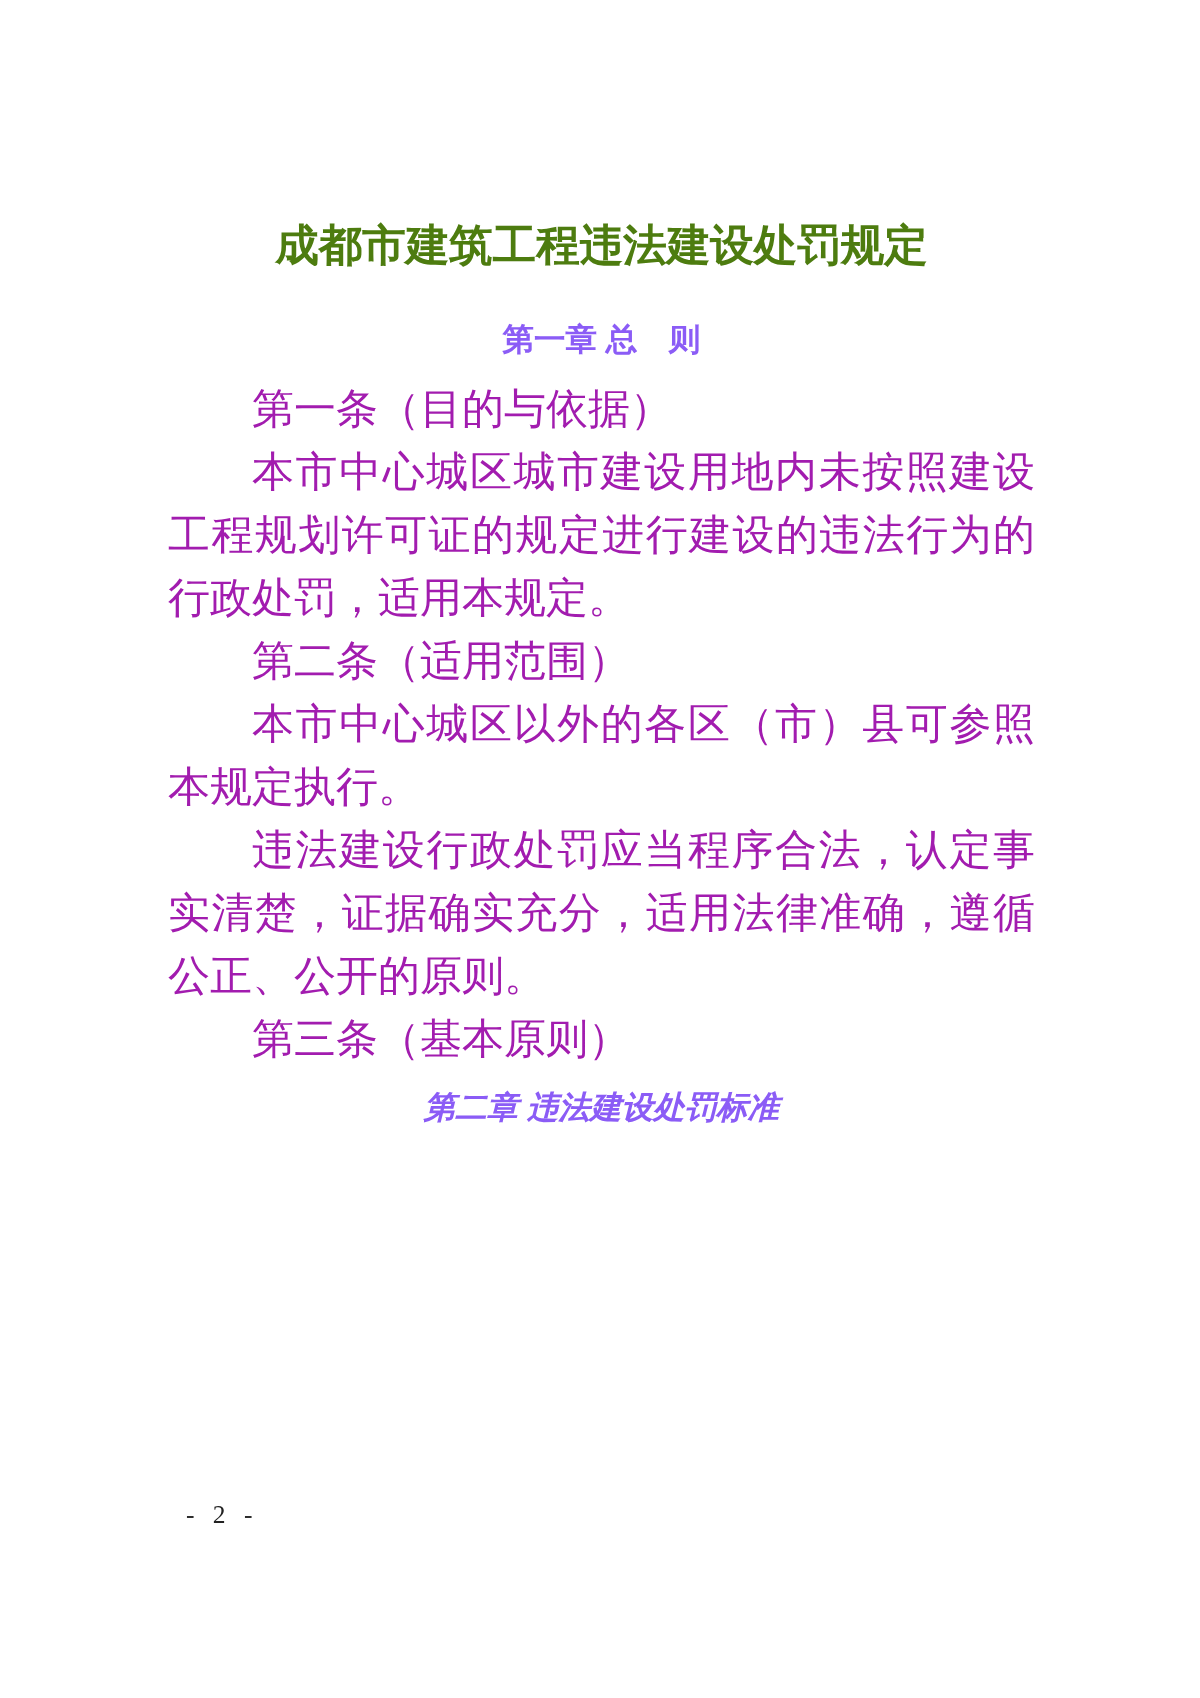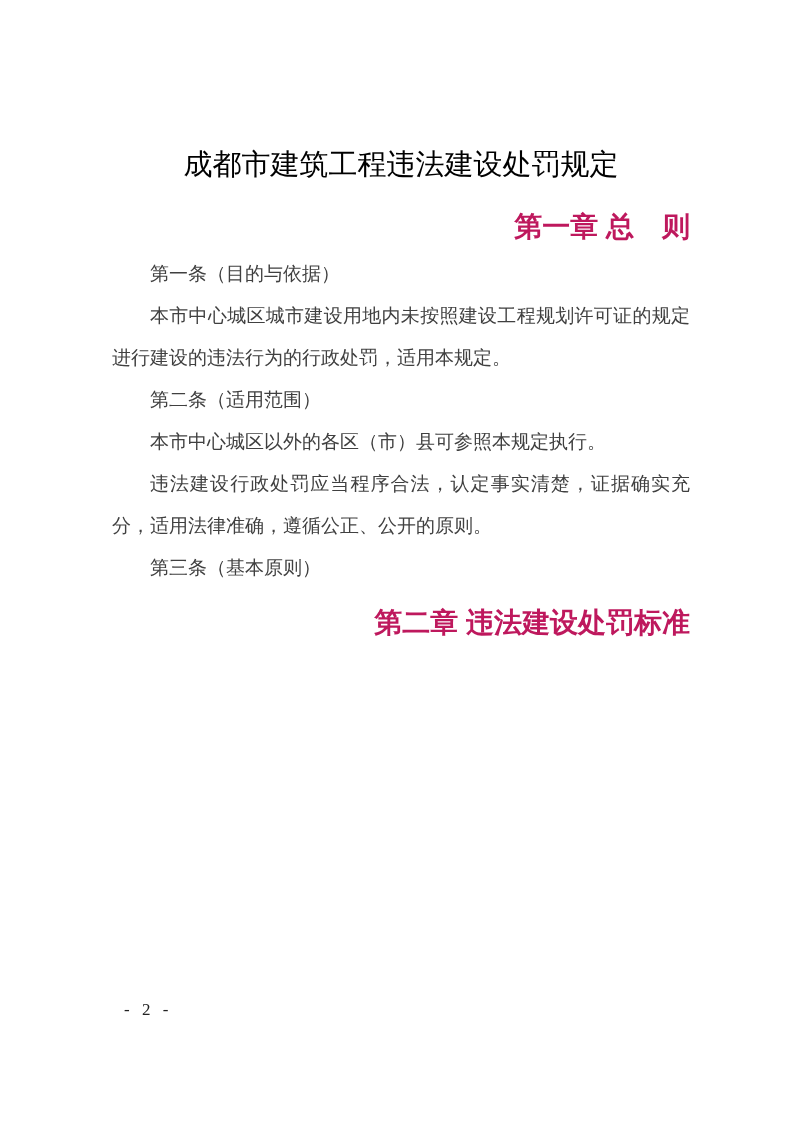--- a/index.html
+++ b/index.html
@@ -17,51 +17,52 @@
     padding: 143px 110px 0 112px;
     color: #111;
     font-family: "Liberation Serif", "DejaVu Serif", serif;
     overflow: hidden;
   }
   .doc-title {
     margin: 0;
     text-align: center;
     font-size: 29px;
     line-height: 42px;
-    font-weight: 400;
-    color: #000000;
+    font-weight: 700;
+    color: #4d7c0f;
     font-family: "Liberation Serif", "DejaVu Serif", serif;
     white-space: nowrap;
   }
   .chapter-heading {
     margin: 27px 0 0 0;
-    text-align: right;
-    font-size: 28px;
+    text-align: center;
+    font-size: 21px;
     line-height: 30px;
     font-weight: bold;
-    color: #be185d;
+    color: #8b5cf6;
     font-family: "Liberation Sans", "DejaVu Sans", sans-serif;
     white-space: nowrap;
   }
   .doc-body {
     margin-top: 11px;
   }
   .doc-body .para {
     margin: 0;
-    font-size: 19px;
+    font-size: 28px;
     line-height: 42px;
     text-align: justify;
     text-justify: inter-ideograph;
     text-indent: 2em;
-    color: #404040;
+    color: #a21caf;
     font-family: "Liberation Serif", "DejaVu Serif", serif;
   }
   .chapter-heading.second {
-    margin-top: 16px;
+    margin-top: 6px;
     line-height: 36px;
+    font-style: italic;
   }
   .page-number {
     position: absolute;
     left: 124px;
     top: 1000px;
     font-size: 17px;
     line-height: 20px;
     letter-spacing: 4px;
     color: #222;
     font-family: "Liberation Serif", "DejaVu Serif", serif;

